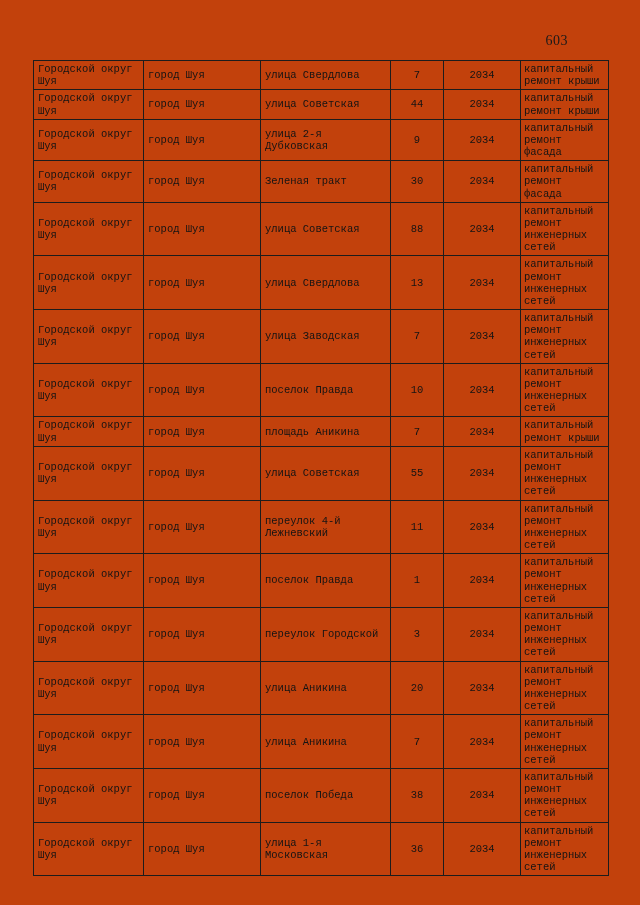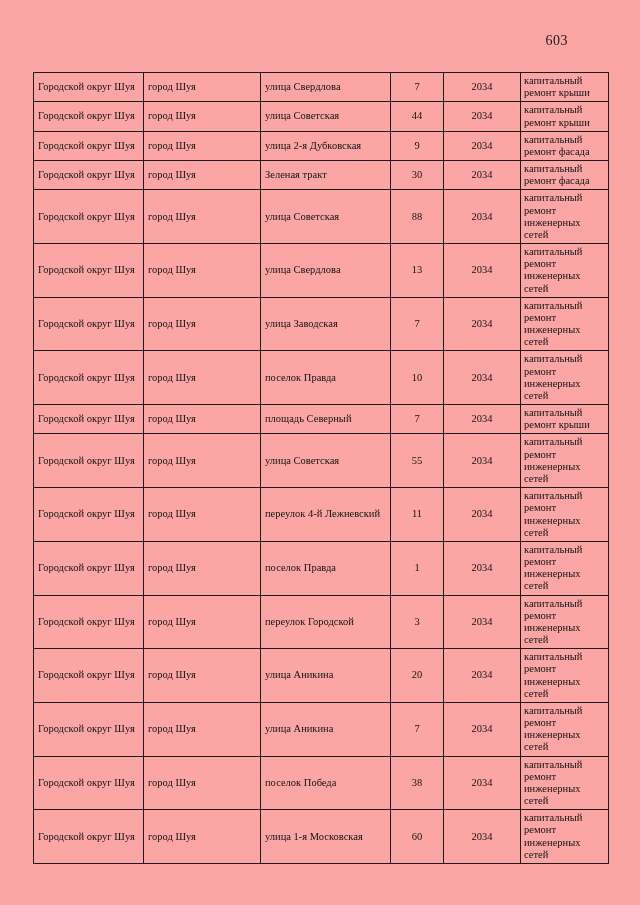--- a/index.html
+++ b/index.html
@@ -5,36 +5,37 @@
   * { margin: 0; padding: 0; box-sizing: border-box; }
   html, body { background: #e9e9e9; }
   body {
     width: 640px; height: 905px;
     font-family: "Liberation Serif", "DejaVu Serif", serif;
     color: #111;
   }
   .page {
     position: relative;
     width: 640px; height: 905px;
-    background: #fca5a5;
+    background: #c2410c;
     overflow: hidden;
   }
   .page-number {
     position: absolute;
     top: 33px; right: 72px;
     font-size: 14px;
     letter-spacing: 0.5px;
     color: #1a1a1a;
   }
   table.plan {
     position: absolute;
-    top: 72px; left: 33px;
+    top: 60px; left: 33px;
     width: 575px;
     border-collapse: collapse;
     table-layout: fixed;
+    font-family: Liberation Mono, monospace;
   }
   table.plan td {
     border: 1px solid #1c1c1c;
     font-size: 10.5px;
     line-height: 1.16;
     padding: 2px 4px;
     vertical-align: middle;
     word-wrap: break-word;
     color: #141414;
   }
@@ -118,21 +119,21 @@
       <td>Городской округ Шуя</td>
       <td>город Шуя</td>
       <td>поселок Правда</td>
       <td class="num">10</td>
       <td class="num">2034</td>
       <td class="work">капитальный ремонт инженерных сетей</td>
     </tr>
         <tr>
       <td>Городской округ Шуя</td>
       <td>город Шуя</td>
-      <td>площадь Северный</td>
+      <td>площадь Аникина</td>
       <td class="num">7</td>
       <td class="num">2034</td>
       <td class="work">капитальный ремонт крыши</td>
     </tr>
         <tr>
       <td>Городской округ Шуя</td>
       <td>город Шуя</td>
       <td>улица Советская</td>
       <td class="num">55</td>
       <td class="num">2034</td>
@@ -183,20 +184,20 @@
       <td>город Шуя</td>
       <td>поселок Победа</td>
       <td class="num">38</td>
       <td class="num">2034</td>
       <td class="work">капитальный ремонт инженерных сетей</td>
     </tr>
         <tr>
       <td>Городской округ Шуя</td>
       <td>город Шуя</td>
       <td>улица 1-я Московская</td>
-      <td class="num">60</td>
+      <td class="num">36</td>
       <td class="num">2034</td>
       <td class="work">капитальный ремонт инженерных сетей</td>
     </tr>
       </tbody>
   </table>
 
 </div>
 
 </body></html>

